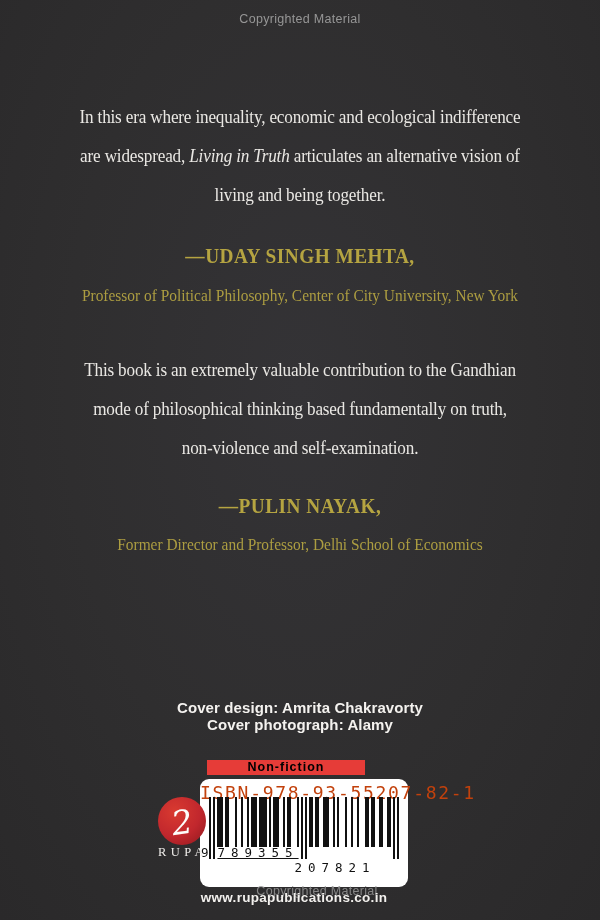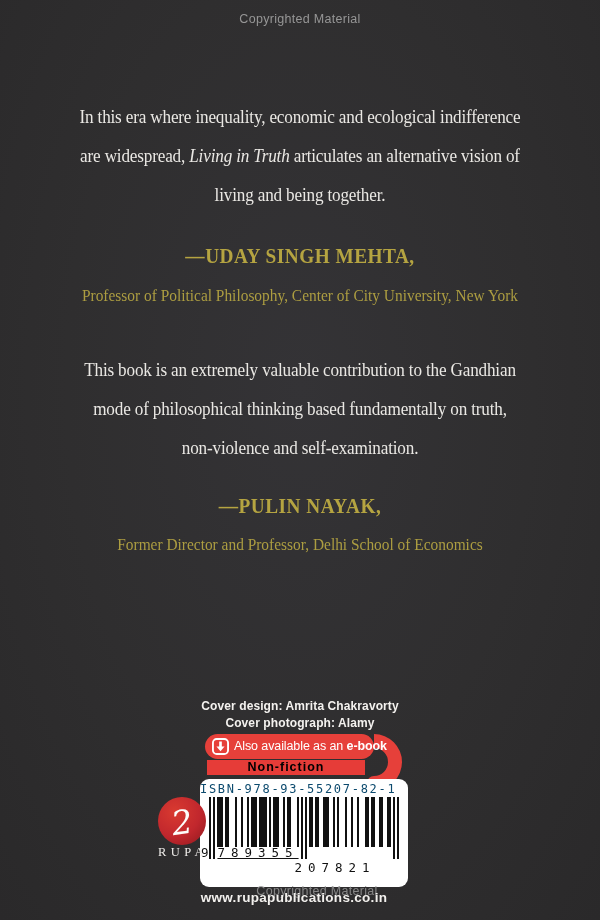--- a/index.html
+++ b/index.html
@@ -17,33 +17,33 @@
   }
   .q-line em{font-style:italic;}
   .attr-name{
     font-family:"Liberation Serif",serif;font-weight:bold;font-size:21px;
     color:#b5a441;letter-spacing:.5px;transform:scaleX(.92);transform-origin:50% 50%;white-space:nowrap;
   }
   .attr-role{
     font-family:"Liberation Serif",serif;font-size:17.5px;color:#ac9d41;
     transform:scaleX(.88);transform-origin:50% 50%;white-space:nowrap;
   }
-  .credit{font-size:12px;font-weight:bold;color:#f4f2ef;letter-spacing:.1px;}
+  .credit{font-size:15px;font-weight:bold;color:#f4f2ef;letter-spacing:.1px;}
   .badge-label{
     font-size:12.5px;color:#fff;letter-spacing:-.1px;white-space:nowrap;
   }
   .badge-label b{font-weight:bold;}
   .cat-strip{
     background:#e63c38;color:#000000;font-size:12.5px;font-weight:bold;
     letter-spacing:1px;text-align:center;line-height:15px;
   }
   .bc-box{background:#fff;border-radius:9px;}
   .bc-isbn{
     font-family:"DejaVu Sans Mono","Liberation Mono",monospace;
-    font-size:12px;letter-spacing:1.7px;color:#0c4a6e;text-align:left;white-space:nowrap;
+    font-size:18px;letter-spacing:1.7px;color:#c2410c;text-align:right;white-space:nowrap;
   }
   .bc-digit{
     font-family:"DejaVu Sans Mono","Liberation Mono",monospace;
     font-size:12.5px;color:#111;
   }
   .bc-group{letter-spacing:6px;text-align:center;}
   .bc-price{font-family:"DejaVu Sans",sans-serif;font-size:14px;font-weight:bold;color:#131313;text-align:center;}
   .logo-circle{
     width:48px;height:48px;border-radius:50%;
     background:radial-gradient(circle at 35% 30%, #d93a30 0%, #c1272d 55%, #8e181d 100%);
@@ -77,31 +77,20 @@
   <div class="abs ctr q-line" style="top:359px;">This book is an extremely valuable contribution to the Gandhian</div>
   <div class="abs ctr q-line" style="top:398px;">mode of philosophical thinking based fundamentally on truth,</div>
   <div class="abs ctr q-line" style="top:437px;">non-violence and self-examination.</div>
 
   <div class="abs ctr attr-name" style="top:494px;">—PULIN NAYAK,</div>
   <div class="abs ctr attr-role" style="top:534px;">Former Director and Professor, Delhi School of Economics</div>
 
   <div class="abs ctr credit" style="top:699px;">Cover design: Amrita Chakravorty</div>
   <div class="abs ctr credit" style="top:716px;">Cover photograph: Alamy</div>
 
-  <div class="abs" style="left:190px;top:728px;width:230px;height:66px;">
-    <svg width="230" height="66" viewBox="0 0 230 66" style="position:absolute;left:0;top:0;">
-      <rect x="15" y="6" width="169" height="25" rx="12.5" fill="#e6403a"></rect>
-      <path d="M184,6 A28,28 0 0 1 184,62 A7,7 0 0 1 184,48 A14,14 0 0 0 184,20 Z" fill="#e6403a"></path>
-    </svg>
-    <svg width="17" height="17" viewBox="0 0 18 18" style="position:absolute;left:22px;top:10px;">
-      <rect x="1" y="1" width="16" height="16" rx="4" fill="#e6403a" stroke="#ffffff" stroke-width="2"></rect>
-      <path d="M9 14 L4.7 9 H7.6 V3.8 H10.4 V9 H13.3 Z" fill="#ffffff"></path>
-    </svg>
-    <div class="abs badge-label" style="left:44px;top:11px;"><span>Also available as an </span><b>e-book</b></div>
-  </div>
 
   <div class="abs cat-strip" style="left:207px;top:760px;width:158px;height:15px;">Non-fiction</div>
 
   <div class="abs bc-box" style="left:200px;top:779px;width:208px;height:108px;">
     <div class="abs bc-isbn" style="left:0;right:0;top:3px;">ISBN-978-93-55207-82-1</div>
     <svg id="barcode-bars" class="abs" style="left:9px;top:18px;" width="190" height="62" viewBox="0 0 190 62" fill="#111">
         <rect x="0" y="0" width="2" height="62"></rect>
         <rect x="4" y="0" width="2" height="62"></rect>
         <rect x="8" y="0" width="2" height="50"></rect>
         <rect x="10" y="0" width="2" height="50"></rect>

